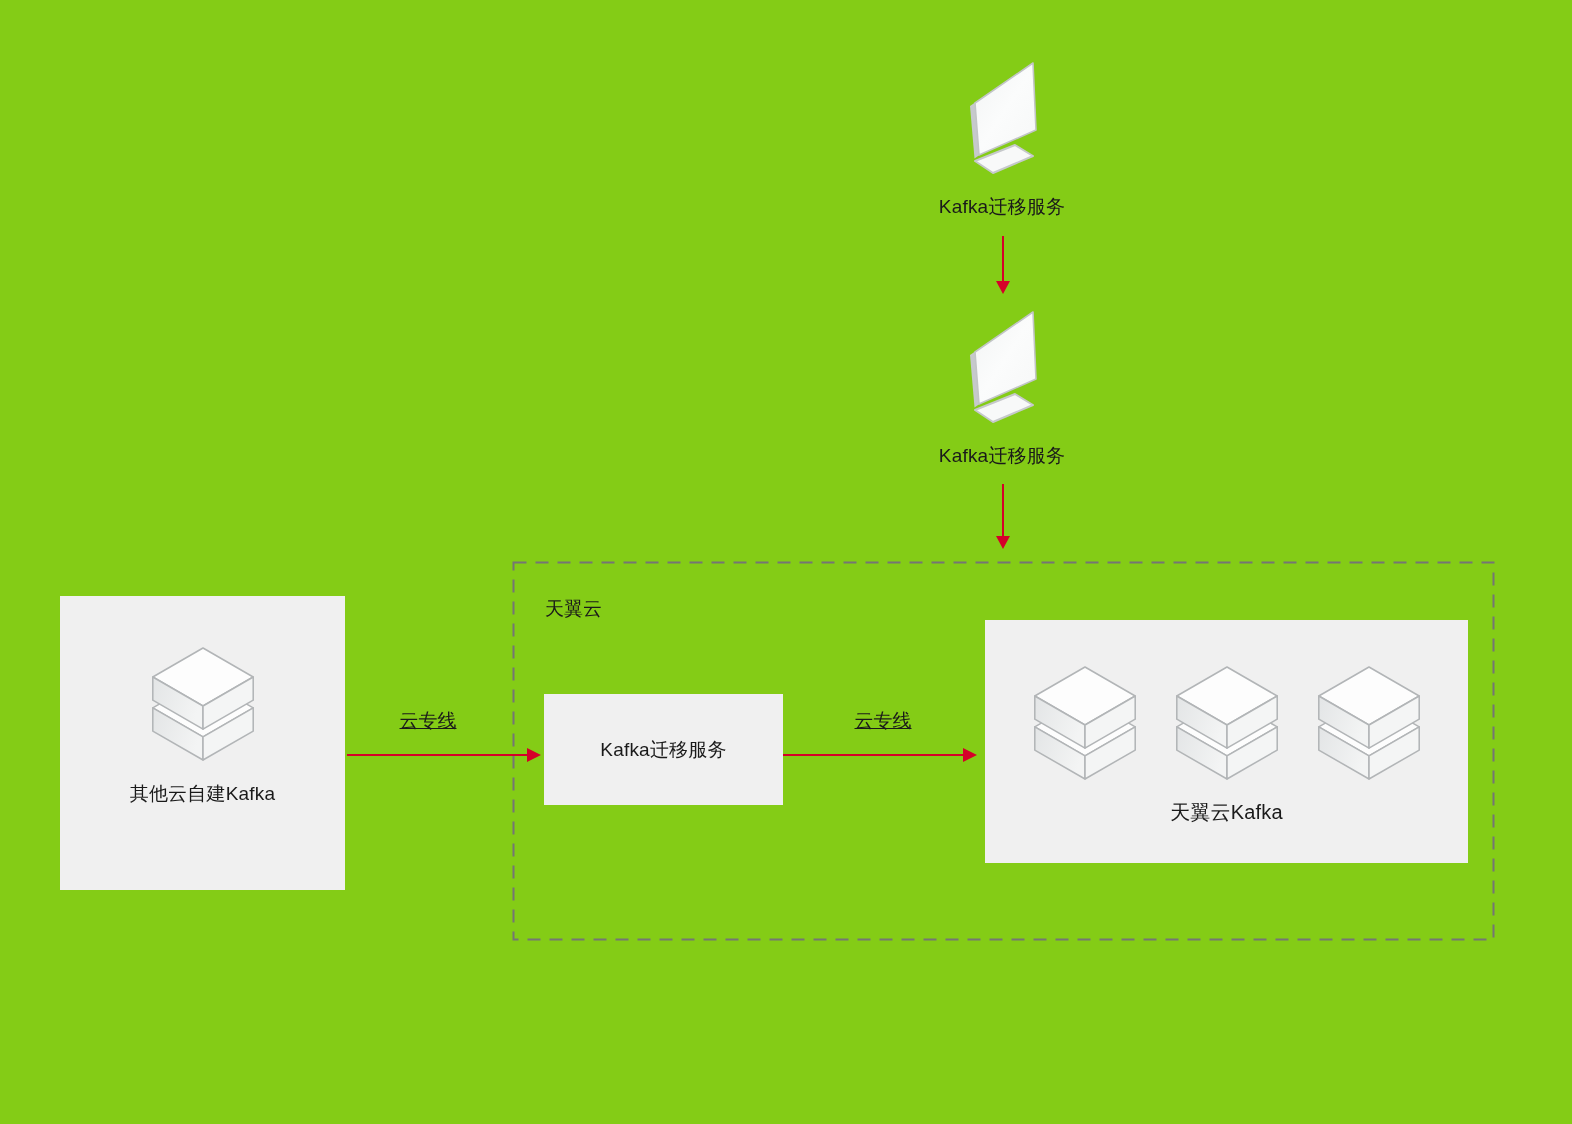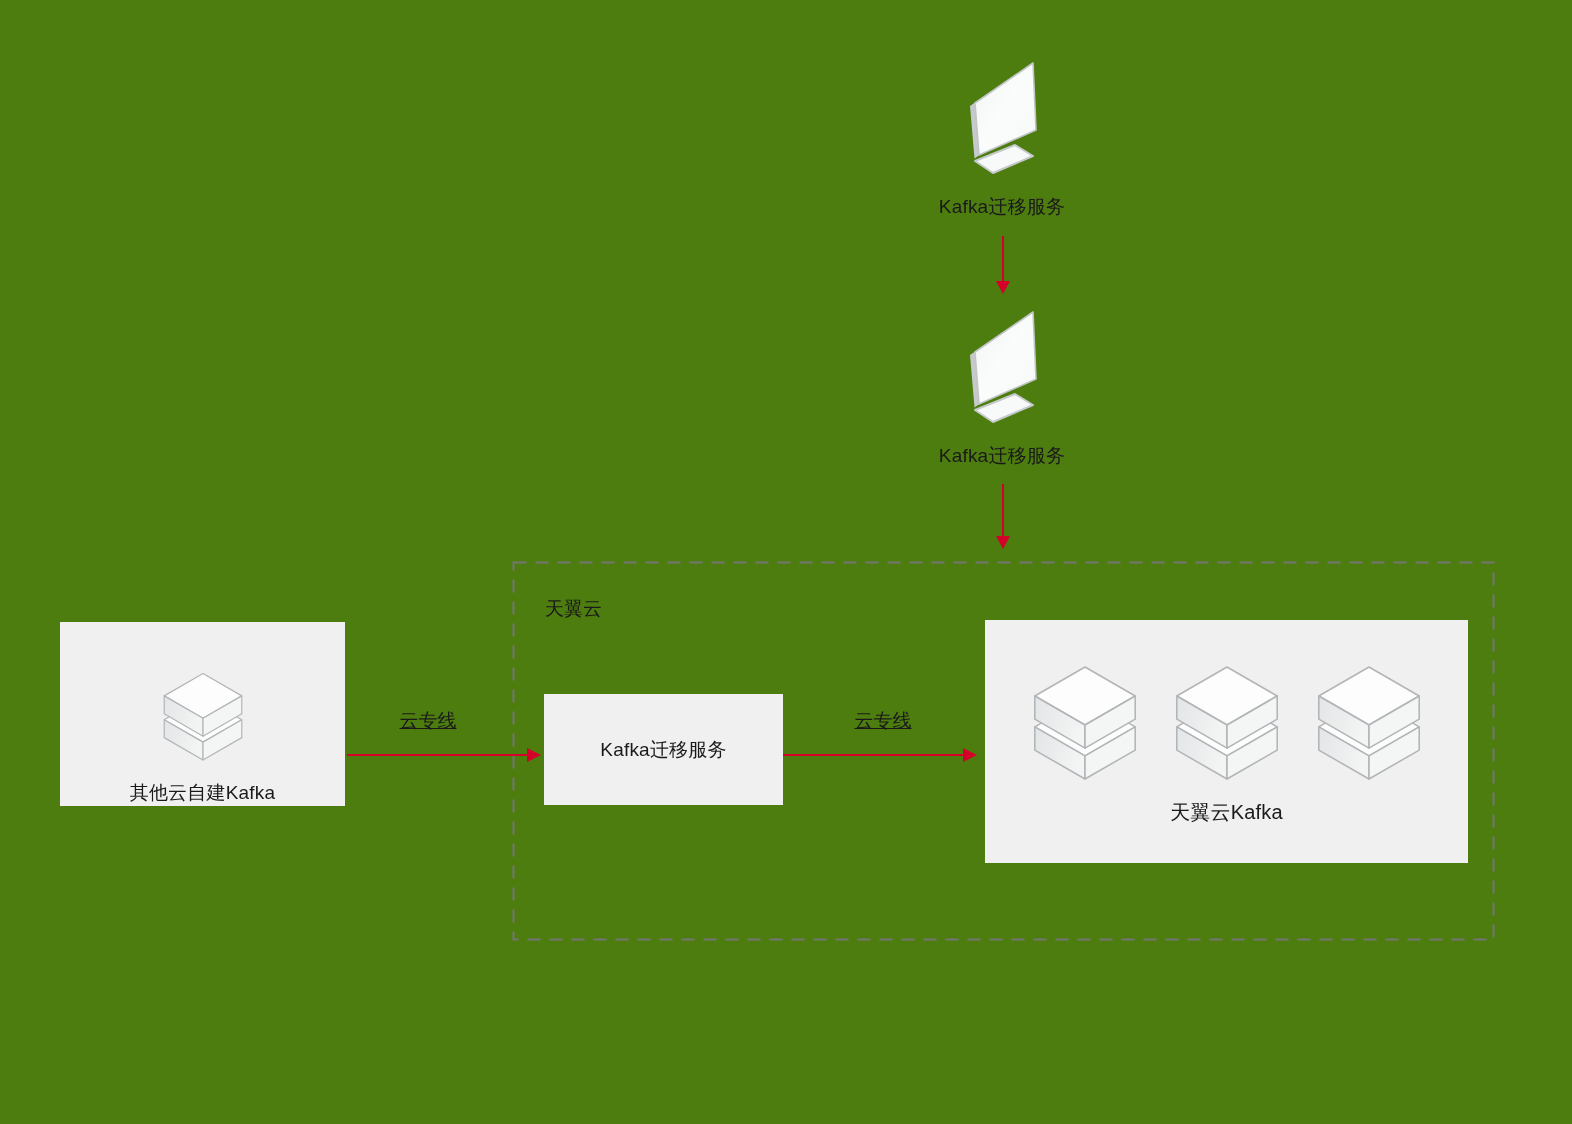--- a/index.html
+++ b/index.html
@@ -4,21 +4,21 @@
 <style>
   :root{
     --accent-red:#d50029;
     --node-box-bg:#f0f0f0;
     --boundary-border:#757575;
     --text:#1a1a1a;
   }
   html,body{margin:0;padding:0;background:#fff;}
   body{font-family:"Liberation Sans","DejaVu Sans",sans-serif;color:var(--text);}
   .canvas{
-    position:relative;width:1572px;height:1124px;background:#4d7c0f;overflow:hidden;
+    position:relative;width:1572px;height:1124px;background:#84cc16;overflow:hidden;
   }
   .abs{position:absolute;}
   .node-label{
     font-size:19px;font-weight:500;color:var(--text);text-align:center;
     letter-spacing:0.2px;white-space:nowrap;
   }
   .gray-box{background:var(--node-box-bg);}
   
   .v-line{width:2.5px;background:var(--accent-red);}
   .v-head{
@@ -95,21 +95,21 @@
   <div class="abs node-label" style="left:902px;top:443px;width:200px">Kafka迁移服务</div>
 
   <div class="abs v-line" style="left:1001.5px;top:484px;height:53px"></div>
   <div class="abs v-head" style="left:996px;top:536px"></div>
 
   <svg class="abs" style="left:512px;top:561px" width="983" height="380">
     <rect x="1.5" y="1.5" width="980" height="377" fill="none" stroke="var(--boundary-border)" stroke-width="2" stroke-dasharray="13 9"></rect>
   </svg>
   <div class="abs boundary-label" style="left:545px;top:596px">天翼云</div>
 
-  <div class="abs gray-box node-box" style="left:60px;top:622px;width:285px;height:184px">
+  <div class="abs gray-box node-box" style="left:60px;top:596px;width:285px;height:294px">
     <svg style="margin-top:50px" width="112" height="118" viewBox="0 0 116 122">
         <use href="#kafka-cube"></use>
       </svg>
     <div class="node-label" style="margin-top:17px">其他云自建Kafka</div>
   </div>
 
   <div class="abs link-label" style="left:373px;top:708px">云专线</div>
   <div class="abs h-line" style="left:347px;top:753.5px;width:181px"></div>
   <div class="abs h-head" style="left:527px;top:748px"></div>
 

